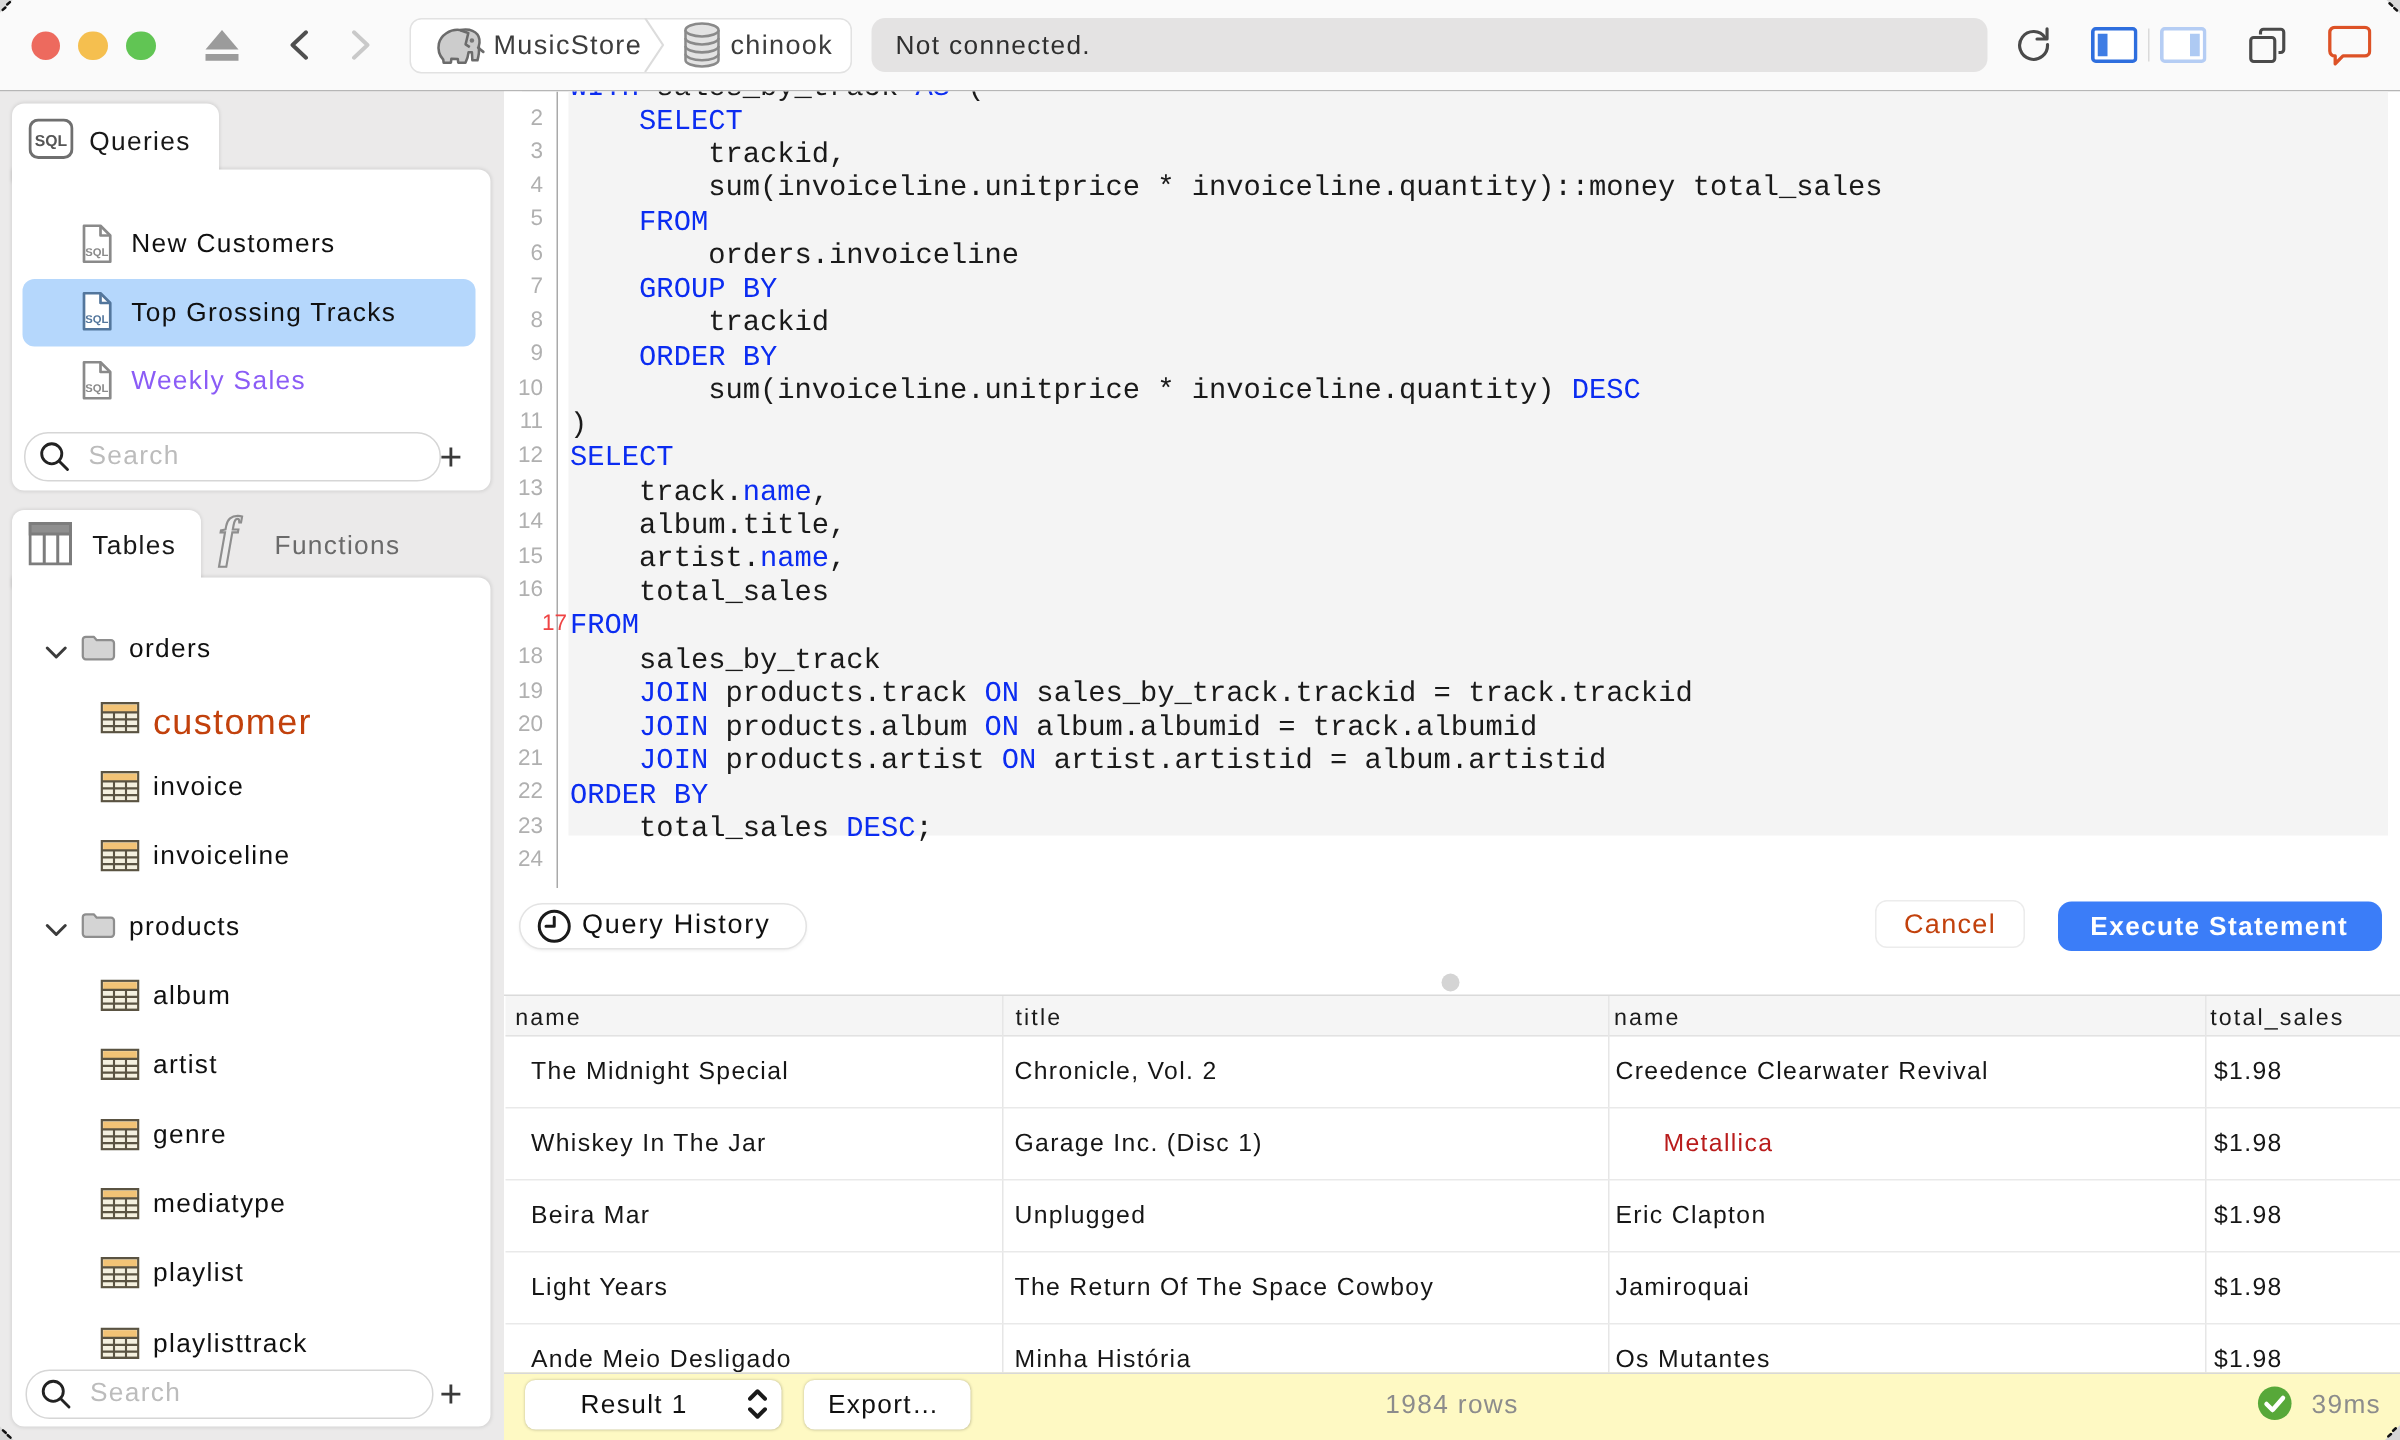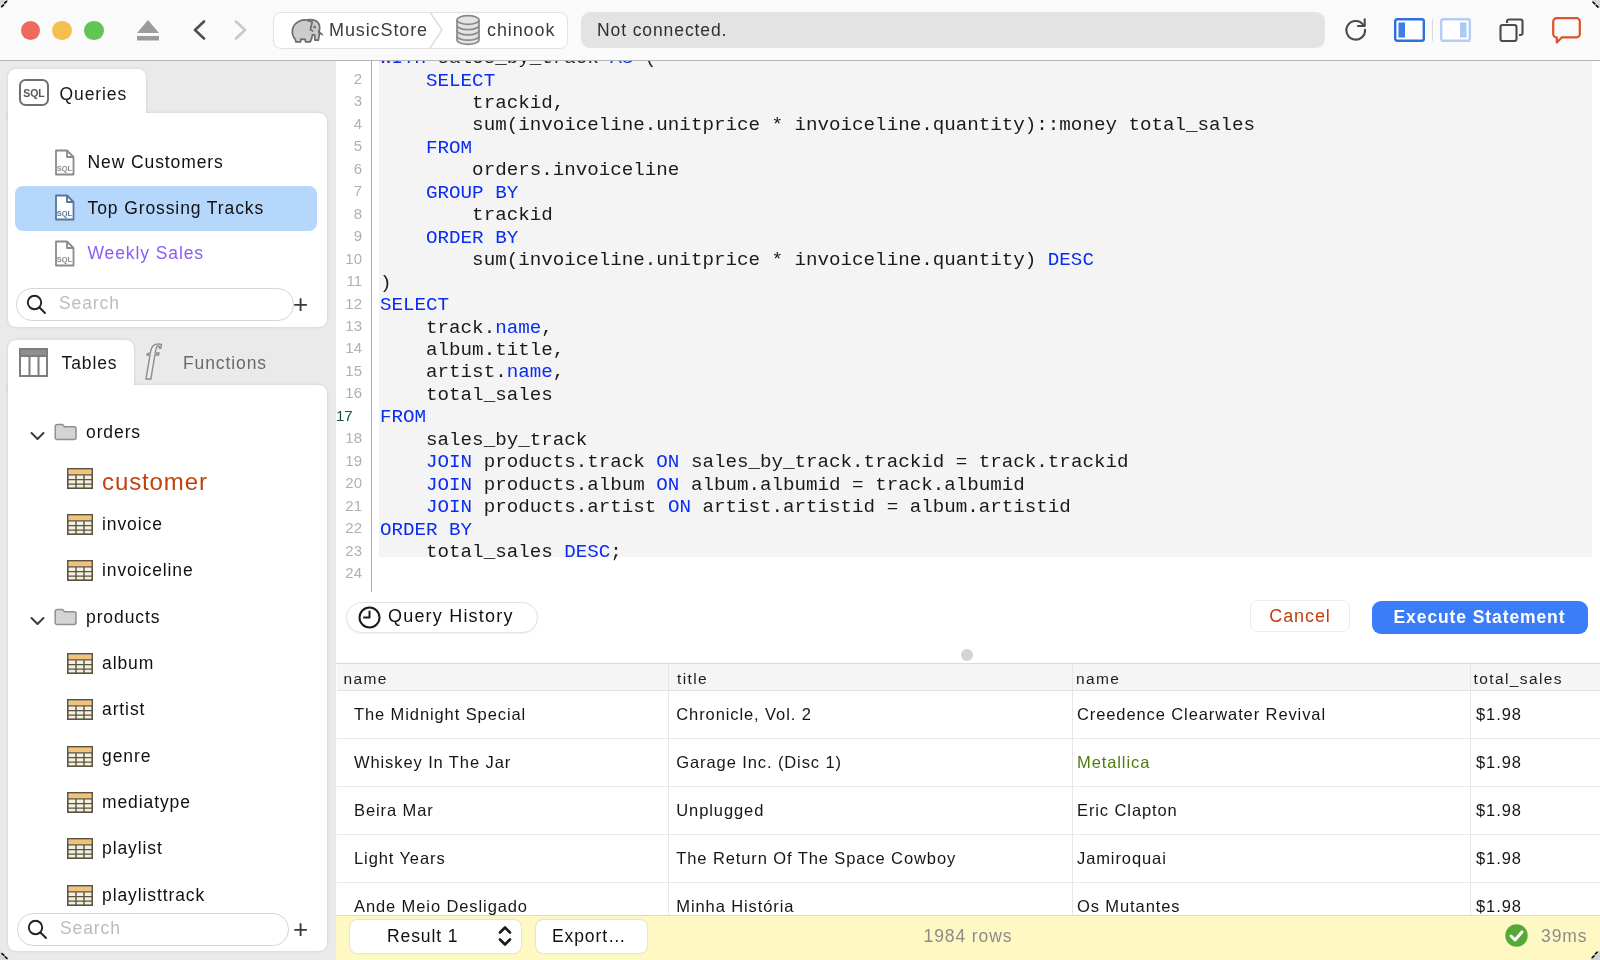--- a/index.html
+++ b/index.html
@@ -248,21 +248,21 @@
       <div class="abs" style="left:0;top:121.19999999999999px;width:26px;text-align:right;font-size:15px;color:#b0b0b0;">7</div>
       <div class="abs" style="left:0;top:143.66px;width:26px;text-align:right;font-size:15px;color:#b0b0b0;">8</div>
       <div class="abs" style="left:0;top:166.12px;width:26px;text-align:right;font-size:15px;color:#b0b0b0;">9</div>
       <div class="abs" style="left:0;top:188.58px;width:26px;text-align:right;font-size:15px;color:#b0b0b0;">10</div>
       <div class="abs" style="left:0;top:211.04000000000002px;width:26px;text-align:right;font-size:15px;color:#b0b0b0;">11</div>
       <div class="abs" style="left:0;top:233.5px;width:26px;text-align:right;font-size:15px;color:#b0b0b0;">12</div>
       <div class="abs" style="left:0;top:255.95999999999998px;width:26px;text-align:right;font-size:15px;color:#b0b0b0;">13</div>
       <div class="abs" style="left:0;top:278.42px;width:26px;text-align:right;font-size:15px;color:#b0b0b0;">14</div>
       <div class="abs" style="left:0;top:300.88px;width:26px;text-align:right;font-size:15px;color:#b0b0b0;">15</div>
       <div class="abs" style="left:0;top:323.34000000000003px;width:26px;text-align:right;font-size:15px;color:#b0b0b0;">16</div>
-      <div class="abs" style="left:0;top:345.8px;width:26px;text-align:left;font-size:15px;color:#14532d;">17</div>
+      <div class="abs" style="left:16px;top:345.8px;width:26px;text-align:right;font-size:15px;color:#ef4444;">17</div>
       <div class="abs" style="left:0;top:368.26px;width:26px;text-align:right;font-size:15px;color:#b0b0b0;">18</div>
       <div class="abs" style="left:0;top:390.72px;width:26px;text-align:right;font-size:15px;color:#b0b0b0;">19</div>
       <div class="abs" style="left:0;top:413.18px;width:26px;text-align:right;font-size:15px;color:#b0b0b0;">20</div>
       <div class="abs" style="left:0;top:435.64000000000004px;width:26px;text-align:right;font-size:15px;color:#b0b0b0;">21</div>
       <div class="abs" style="left:0;top:458.1px;width:26px;text-align:right;font-size:15px;color:#b0b0b0;">22</div>
       <div class="abs" style="left:0;top:480.56px;width:26px;text-align:right;font-size:15px;color:#b0b0b0;">23</div>
       <div class="abs" style="left:0;top:503.0200000000001px;width:26px;text-align:right;font-size:15px;color:#b0b0b0;">24</div>
     </div>
 
   <pre id="code" class="abs" style="left:44px;top:-13.9px;margin:0;font-family:'Liberation Mono',monospace;font-size:19.2px;line-height:22.46px;color:#1a1a1a;"><span style="color:#0b2cf1">WITH</span> sales_by_track <span style="color:#0b2cf1">AS</span> (
@@ -317,21 +317,21 @@
       <div class="abs" style="left:736px;top:3.5px;width:1px;height:251px;background:#e6e6e6;"></div>
       <div class="abs" style="left:1134px;top:3.5px;width:1px;height:251px;background:#e6e6e6;"></div>
       <div class="abs" style="left:1px;top:78px;width:1263px;height:1px;background:#e9e9e9;"></div>
       <div class="abs" style="left:18px;top:45px;font-size:16.5px;color:#161616;">The Midnight Special</div>
       <div class="abs" style="left:340.3px;top:45px;font-size:16.5px;color:#161616;">Chronicle, Vol. 2</div>
       <div class="abs" style="left:741px;top:45px;font-size:16.5px;color:#161616;">Creedence Clearwater Revival</div>
       <div class="abs" style="left:1140px;top:45px;font-size:16.5px;color:#161616;">$1.98</div>
       <div class="abs" style="left:1px;top:126px;width:1263px;height:1px;background:#e9e9e9;"></div>
       <div class="abs" style="left:18px;top:93px;font-size:16.5px;color:#161616;">Whiskey In The Jar</div>
       <div class="abs" style="left:340.3px;top:93px;font-size:16.5px;color:#161616;">Garage Inc. (Disc 1)</div>
-      <div class="abs" style="left:741px;top:93px;font-size:16.5px;color:#4d7c0f;">Metallica</div>
+      <div class="abs" style="left:773px;top:93px;font-size:16.5px;color:#b91c1c;">Metallica</div>
       <div class="abs" style="left:1140px;top:93px;font-size:16.5px;color:#161616;">$1.98</div>
       <div class="abs" style="left:1px;top:174px;width:1263px;height:1px;background:#e9e9e9;"></div>
       <div class="abs" style="left:18px;top:141px;font-size:16.5px;color:#161616;">Beira Mar</div>
       <div class="abs" style="left:340.3px;top:141px;font-size:16.5px;color:#161616;">Unplugged</div>
       <div class="abs" style="left:741px;top:141px;font-size:16.5px;color:#161616;">Eric Clapton</div>
       <div class="abs" style="left:1140px;top:141px;font-size:16.5px;color:#161616;">$1.98</div>
       <div class="abs" style="left:1px;top:222px;width:1263px;height:1px;background:#e9e9e9;"></div>
       <div class="abs" style="left:18px;top:189px;font-size:16.5px;color:#161616;">Light Years</div>
       <div class="abs" style="left:340.3px;top:189px;font-size:16.5px;color:#161616;">The Return Of The Space Cowboy</div>
       <div class="abs" style="left:741px;top:189px;font-size:16.5px;color:#161616;">Jamiroquai</div>

